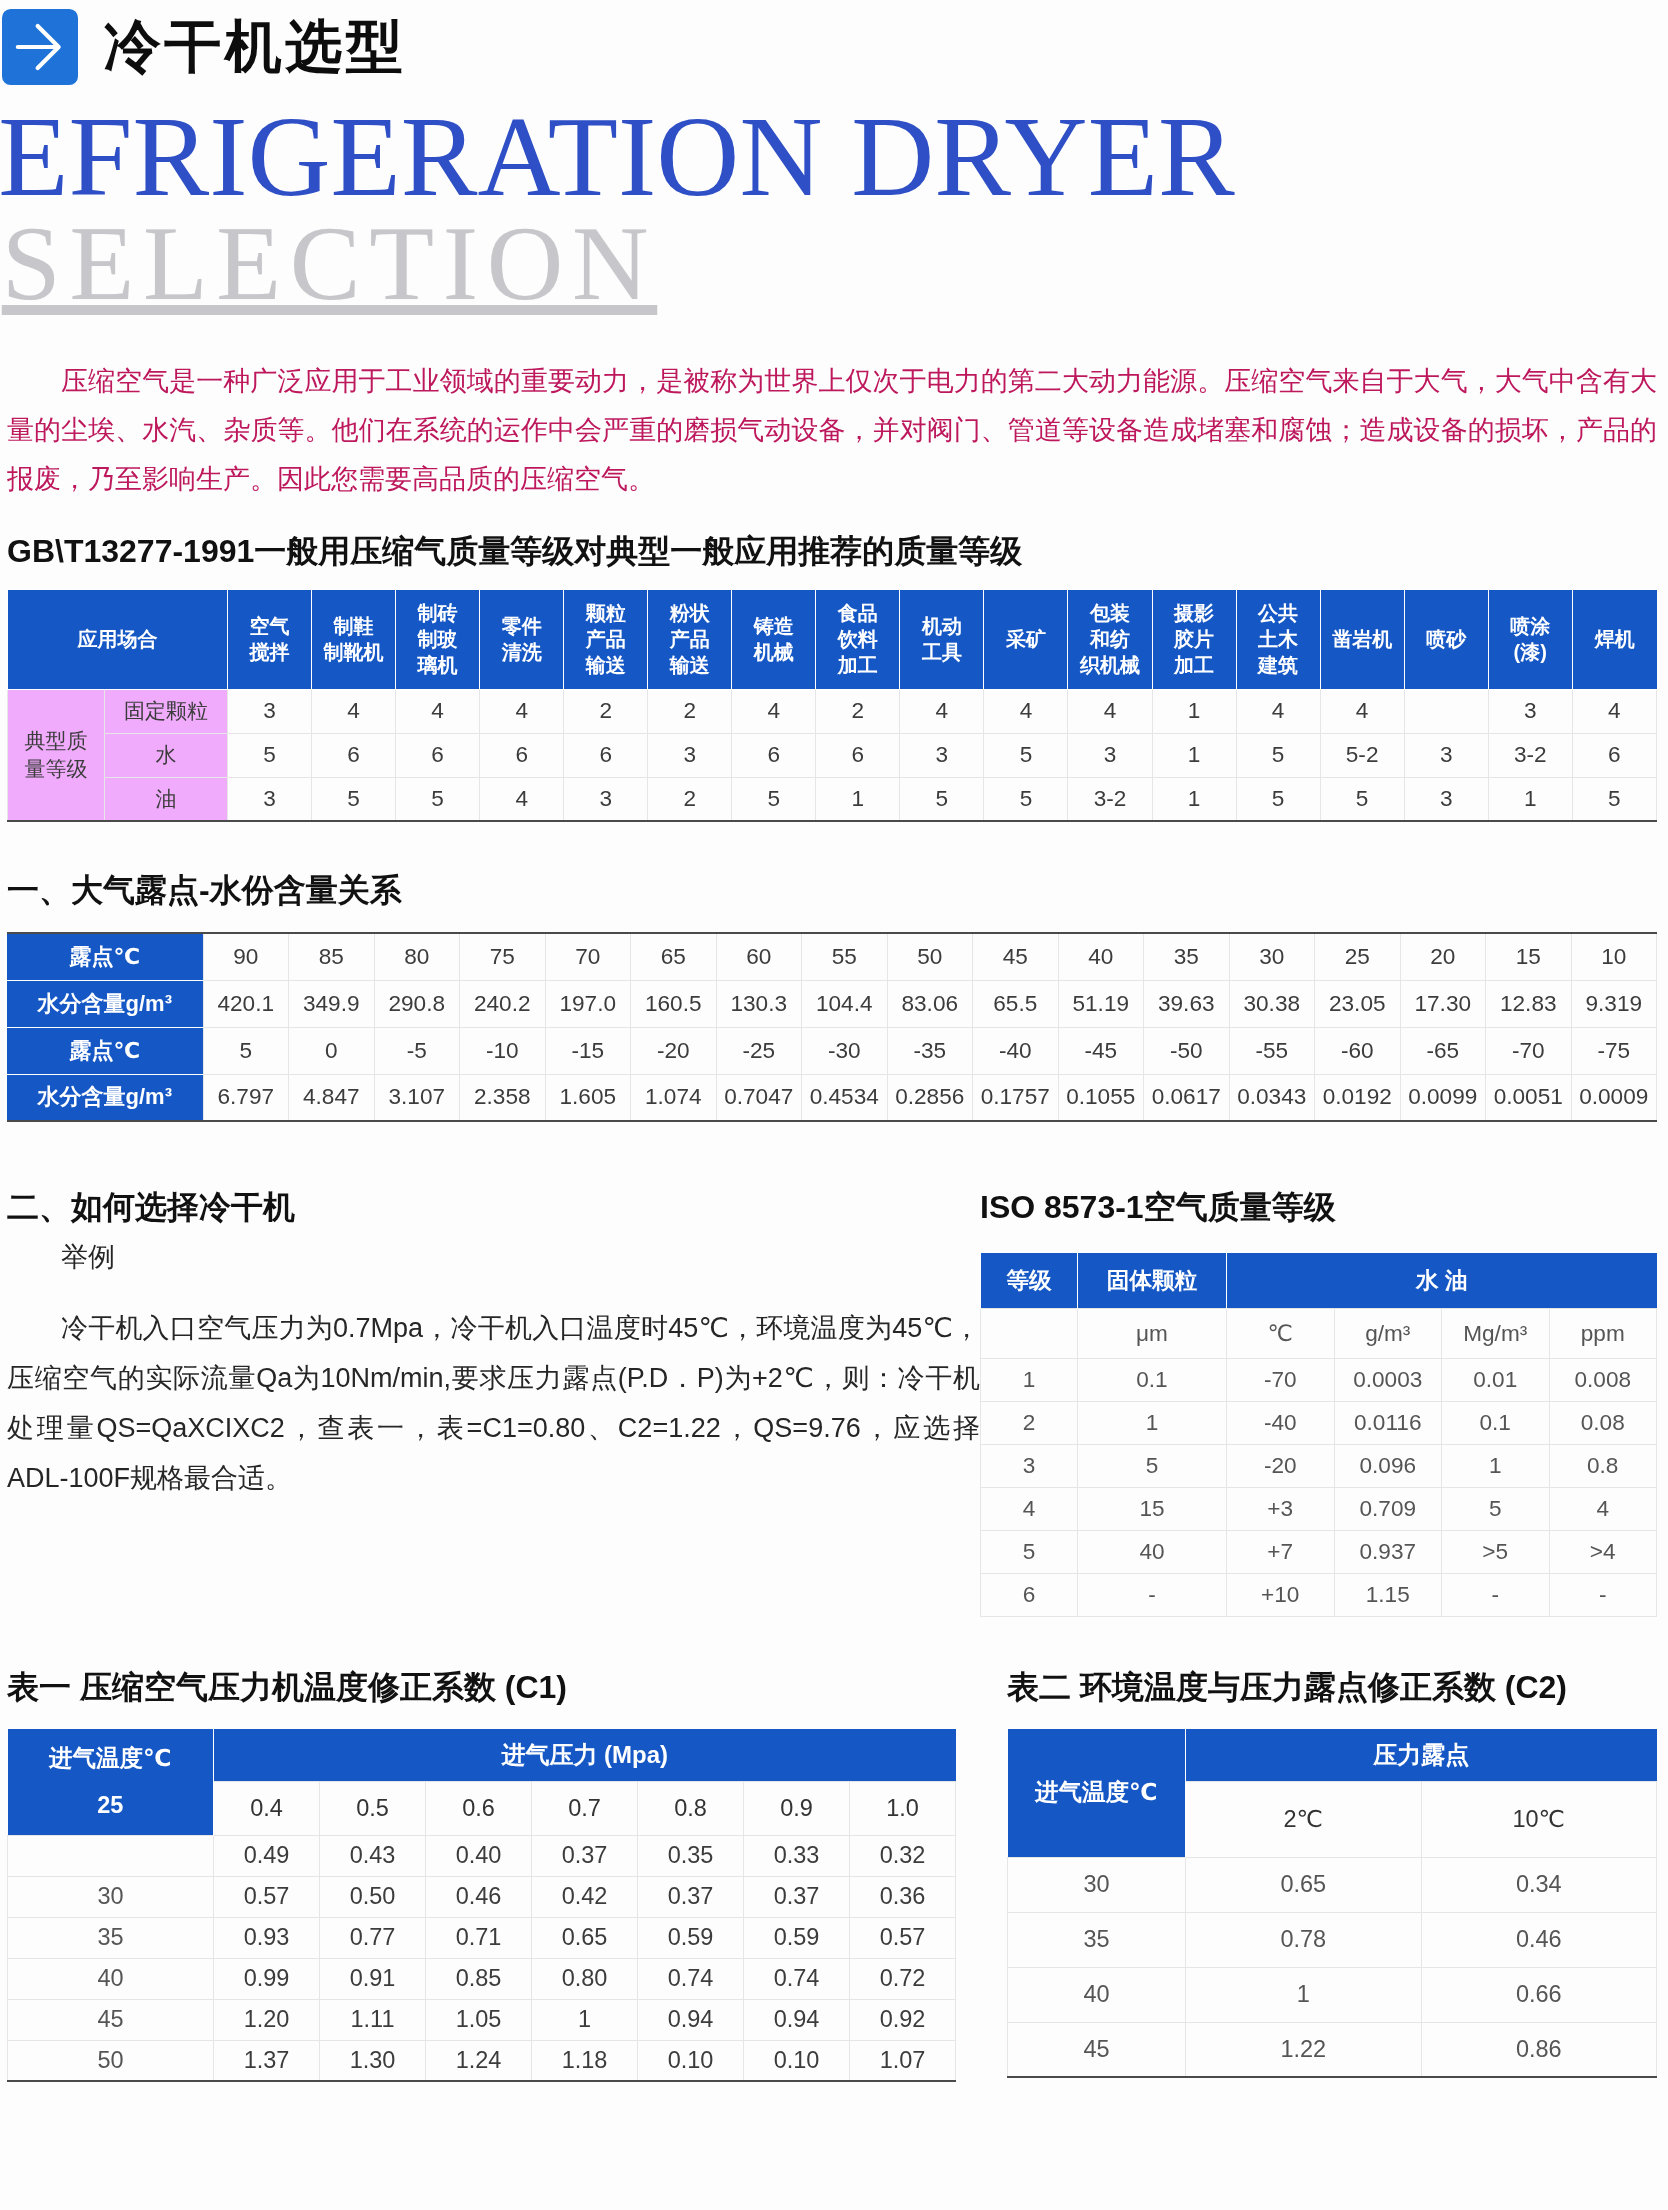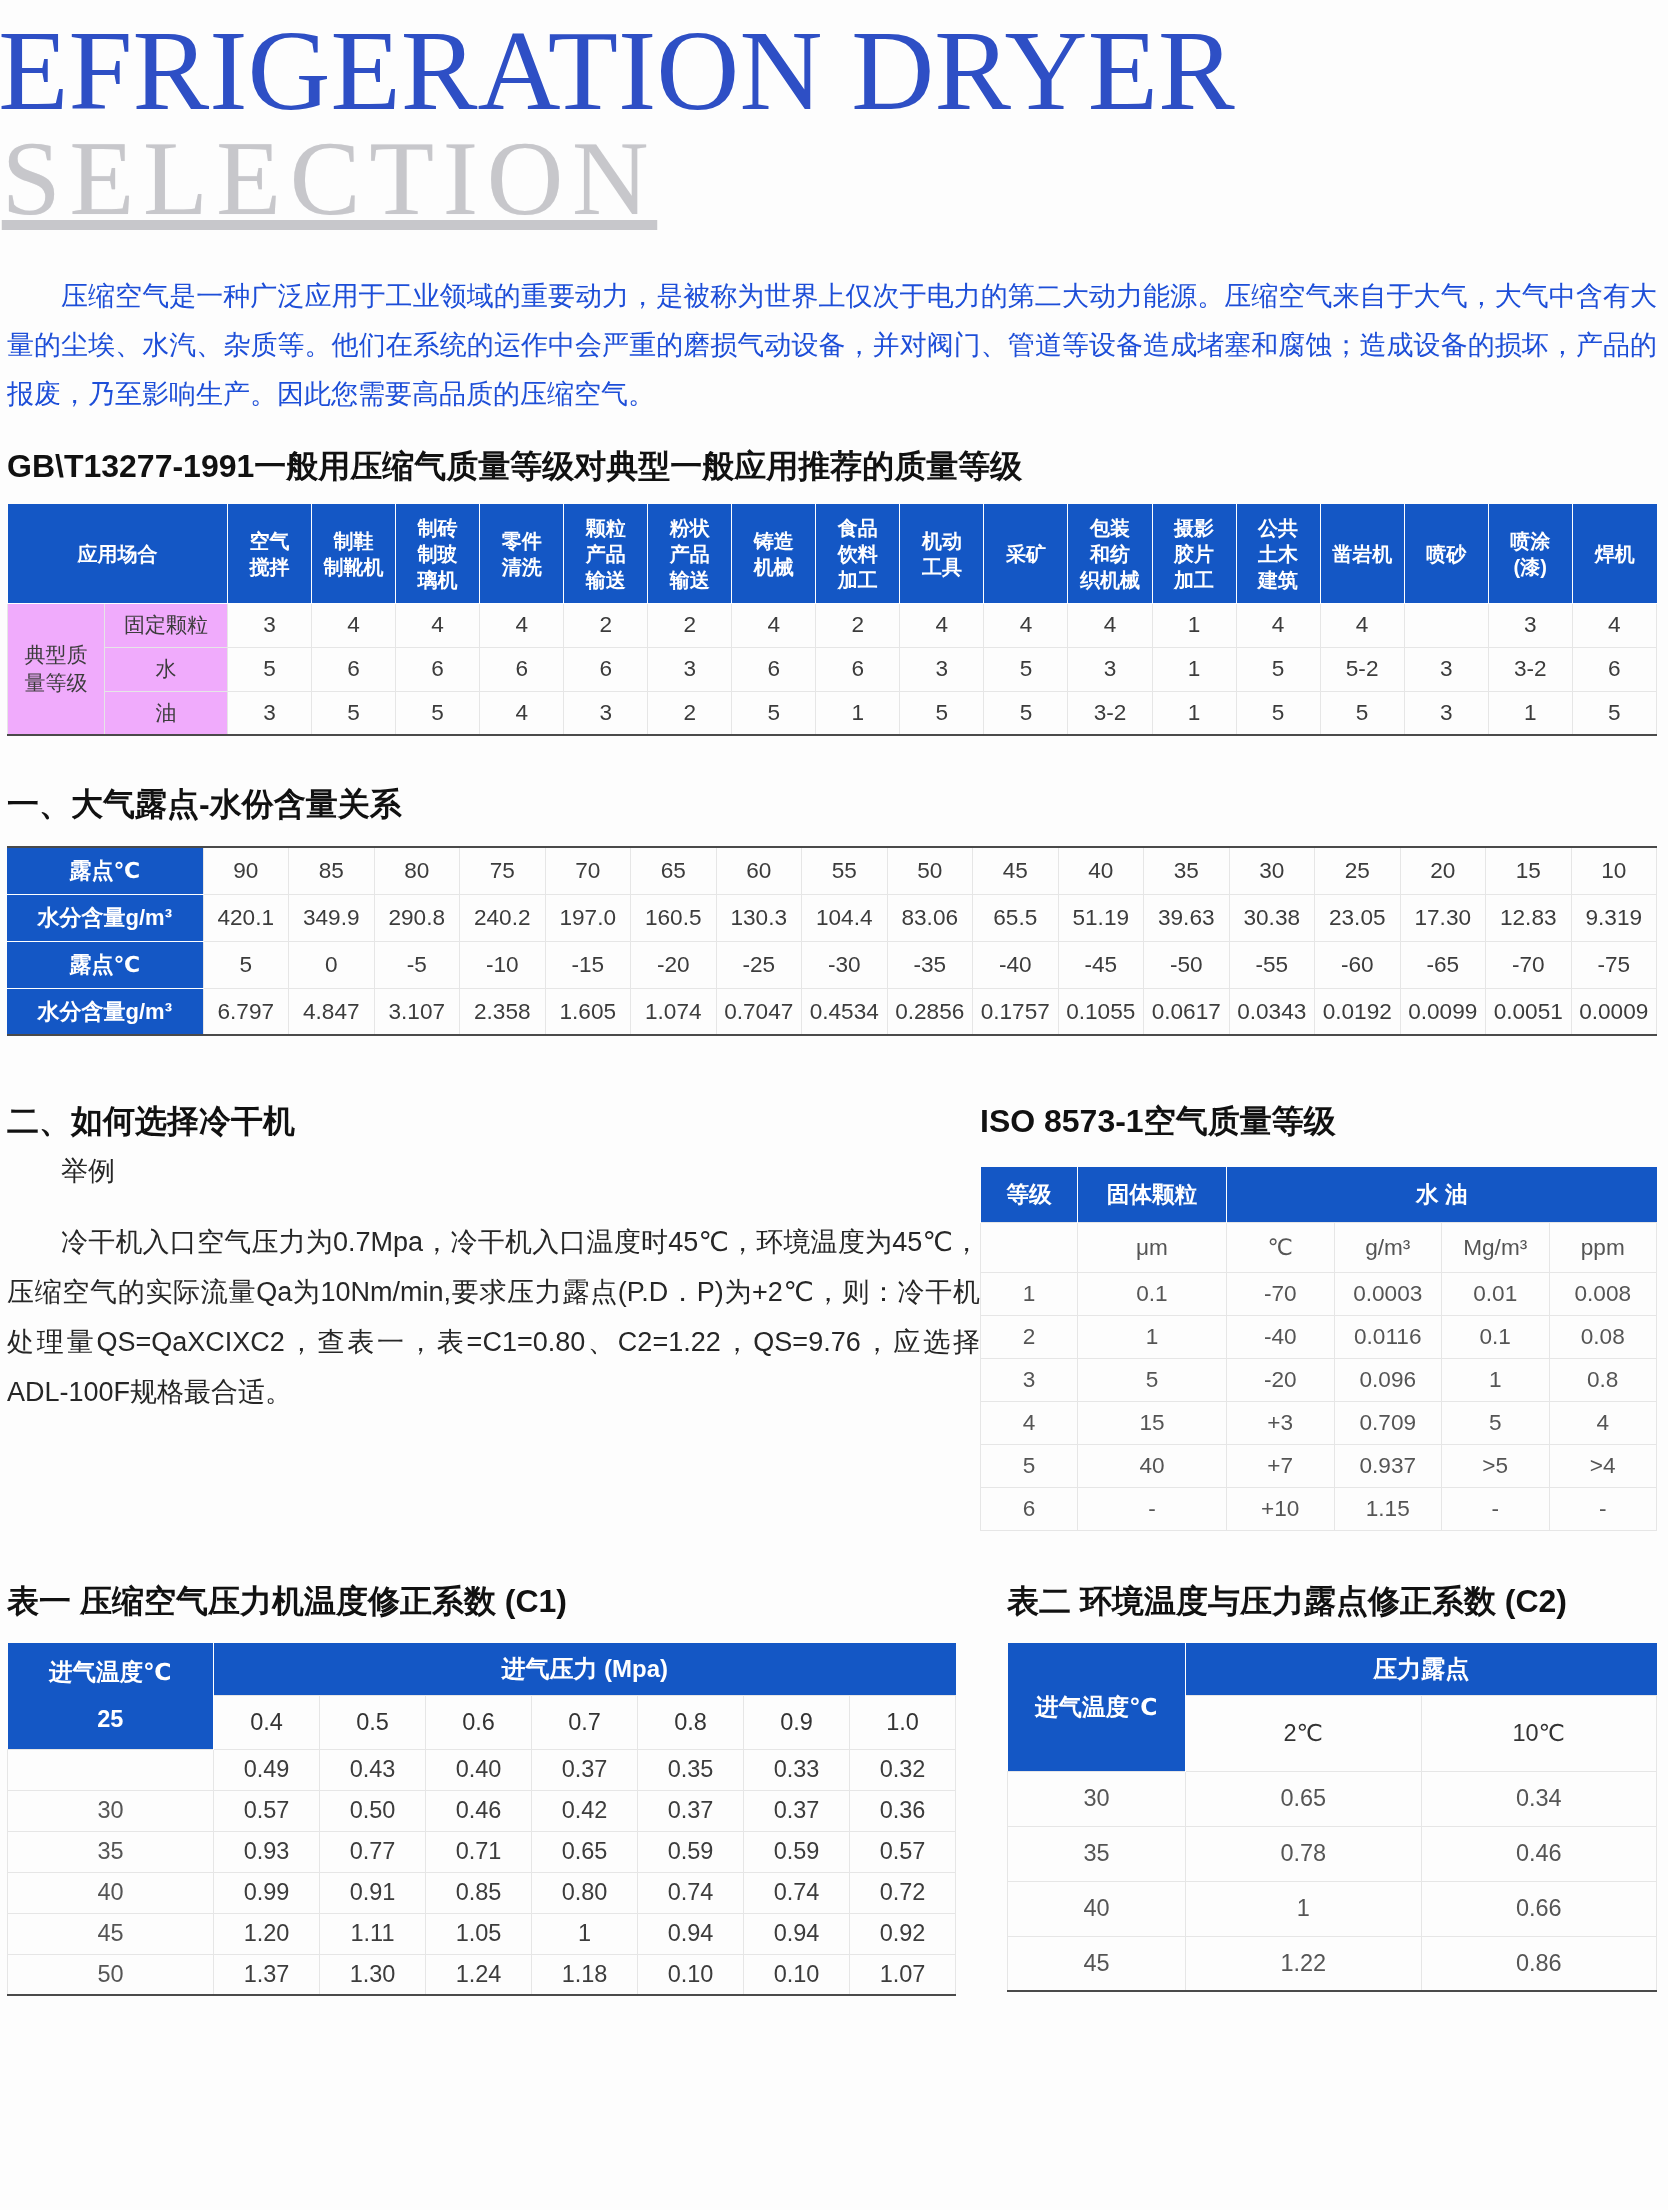--- a/index.html
+++ b/index.html
@@ -23,21 +23,21 @@
   .arrow-badge{width:76px;height:76px;margin-left:-5.2px;background:var(--blue-icon);border-radius:8.7px;
     display:flex;align-items:center;justify-content:center;flex:0 0 auto;}
   .arrow-badge svg{width:56px;height:56px;}
   .page-title{font-size:57px;font-weight:800;letter-spacing:3.5px;color:#0d0d0d;}
   .title-en{margin-top:12px;margin-left:-8.7px;font-family:"Liberation Serif","DejaVu Serif",serif;
     font-size:115px;line-height:1.02;color:var(--title-blue);white-space:nowrap;}
   .title-sel{margin-top:-3.5px;margin-left:-5.2px;font-family:"Liberation Serif","DejaVu Serif",serif;
     font-size:106px;line-height:1.0;color:#c7c7cb;letter-spacing:8.7px;text-shadow:0 0 0.9px #e8e8ea;text-decoration:underline;}
 
   
-  .intro{margin-top:40px;font-size:27px;line-height:49px;text-align:justify;text-indent:2em;color:#1d4ed8;}
+  .intro{margin-top:40px;font-size:27px;line-height:49px;text-align:justify;text-indent:2em;color:#be185d;}
 
   
   .h-big{margin-top:26px;font-size:32px;font-weight:700;color:#111;}
   .h-sec{font-size:32px;font-weight:700;color:#111;}
 
   
   table{border-collapse:collapse;table-layout:fixed;width:100%;}
   th,td{text-align:center;vertical-align:middle;overflow:hidden;}
 
   
@@ -85,20 +85,29 @@
   .corr-table tbody th{font-size:23.5px;font-weight:400;color:var(--soft-ink);border:0.9px solid var(--line-soft);}
   .corr-table tbody td{font-size:23.5px;color:var(--cell-ink);height:41px;border:0.9px solid var(--line-soft);}
   .t2-table .subhead td{height:76px;}
   .t2-table tbody td{height:55px;color:var(--soft-ink);}
 </style>
 </head>
 <body>
 
 <div class="page">
 
+  <div class="header-row">
+    <div class="arrow-badge">
+      <svg viewBox="0 0 48 48" fill="none" stroke="#ffffff" stroke-width="3.6" stroke-linecap="round" stroke-linejoin="round">
+        <line x1="5" y1="24" x2="39" y2="24"></line>
+        <polyline points="22,6 40,24 22,42"></polyline>
+      </svg>
+    </div>
+    <div class="page-title">冷干机选型</div>
+  </div>
   <div class="title-en">EFRIGERATION DRYER</div>
   <div class="title-sel">SELECTION</div>
 
   <p class="intro">压缩空气是一种广泛应用于工业领域的重要动力，是被称为世界上仅次于电力的第二大动力能源。压缩空气来自于大气，大气中含有大量的尘埃、水汽、杂质等。他们在系统的运作中会严重的磨损气动设备，并对阀门、管道等设备造成堵塞和腐蚀；造成设备的损坏，产品的报废，乃至影响生产。因此您需要高品质的压缩空气。</p>
 
   <div class="h-big">GB\T13277-1991一般用压缩气质量等级对典型一般应用推荐的质量等级</div>
   <div class="gb-wrap">
     <table class="gb-table">
       <colgroup>
         <col style="width:97px">

